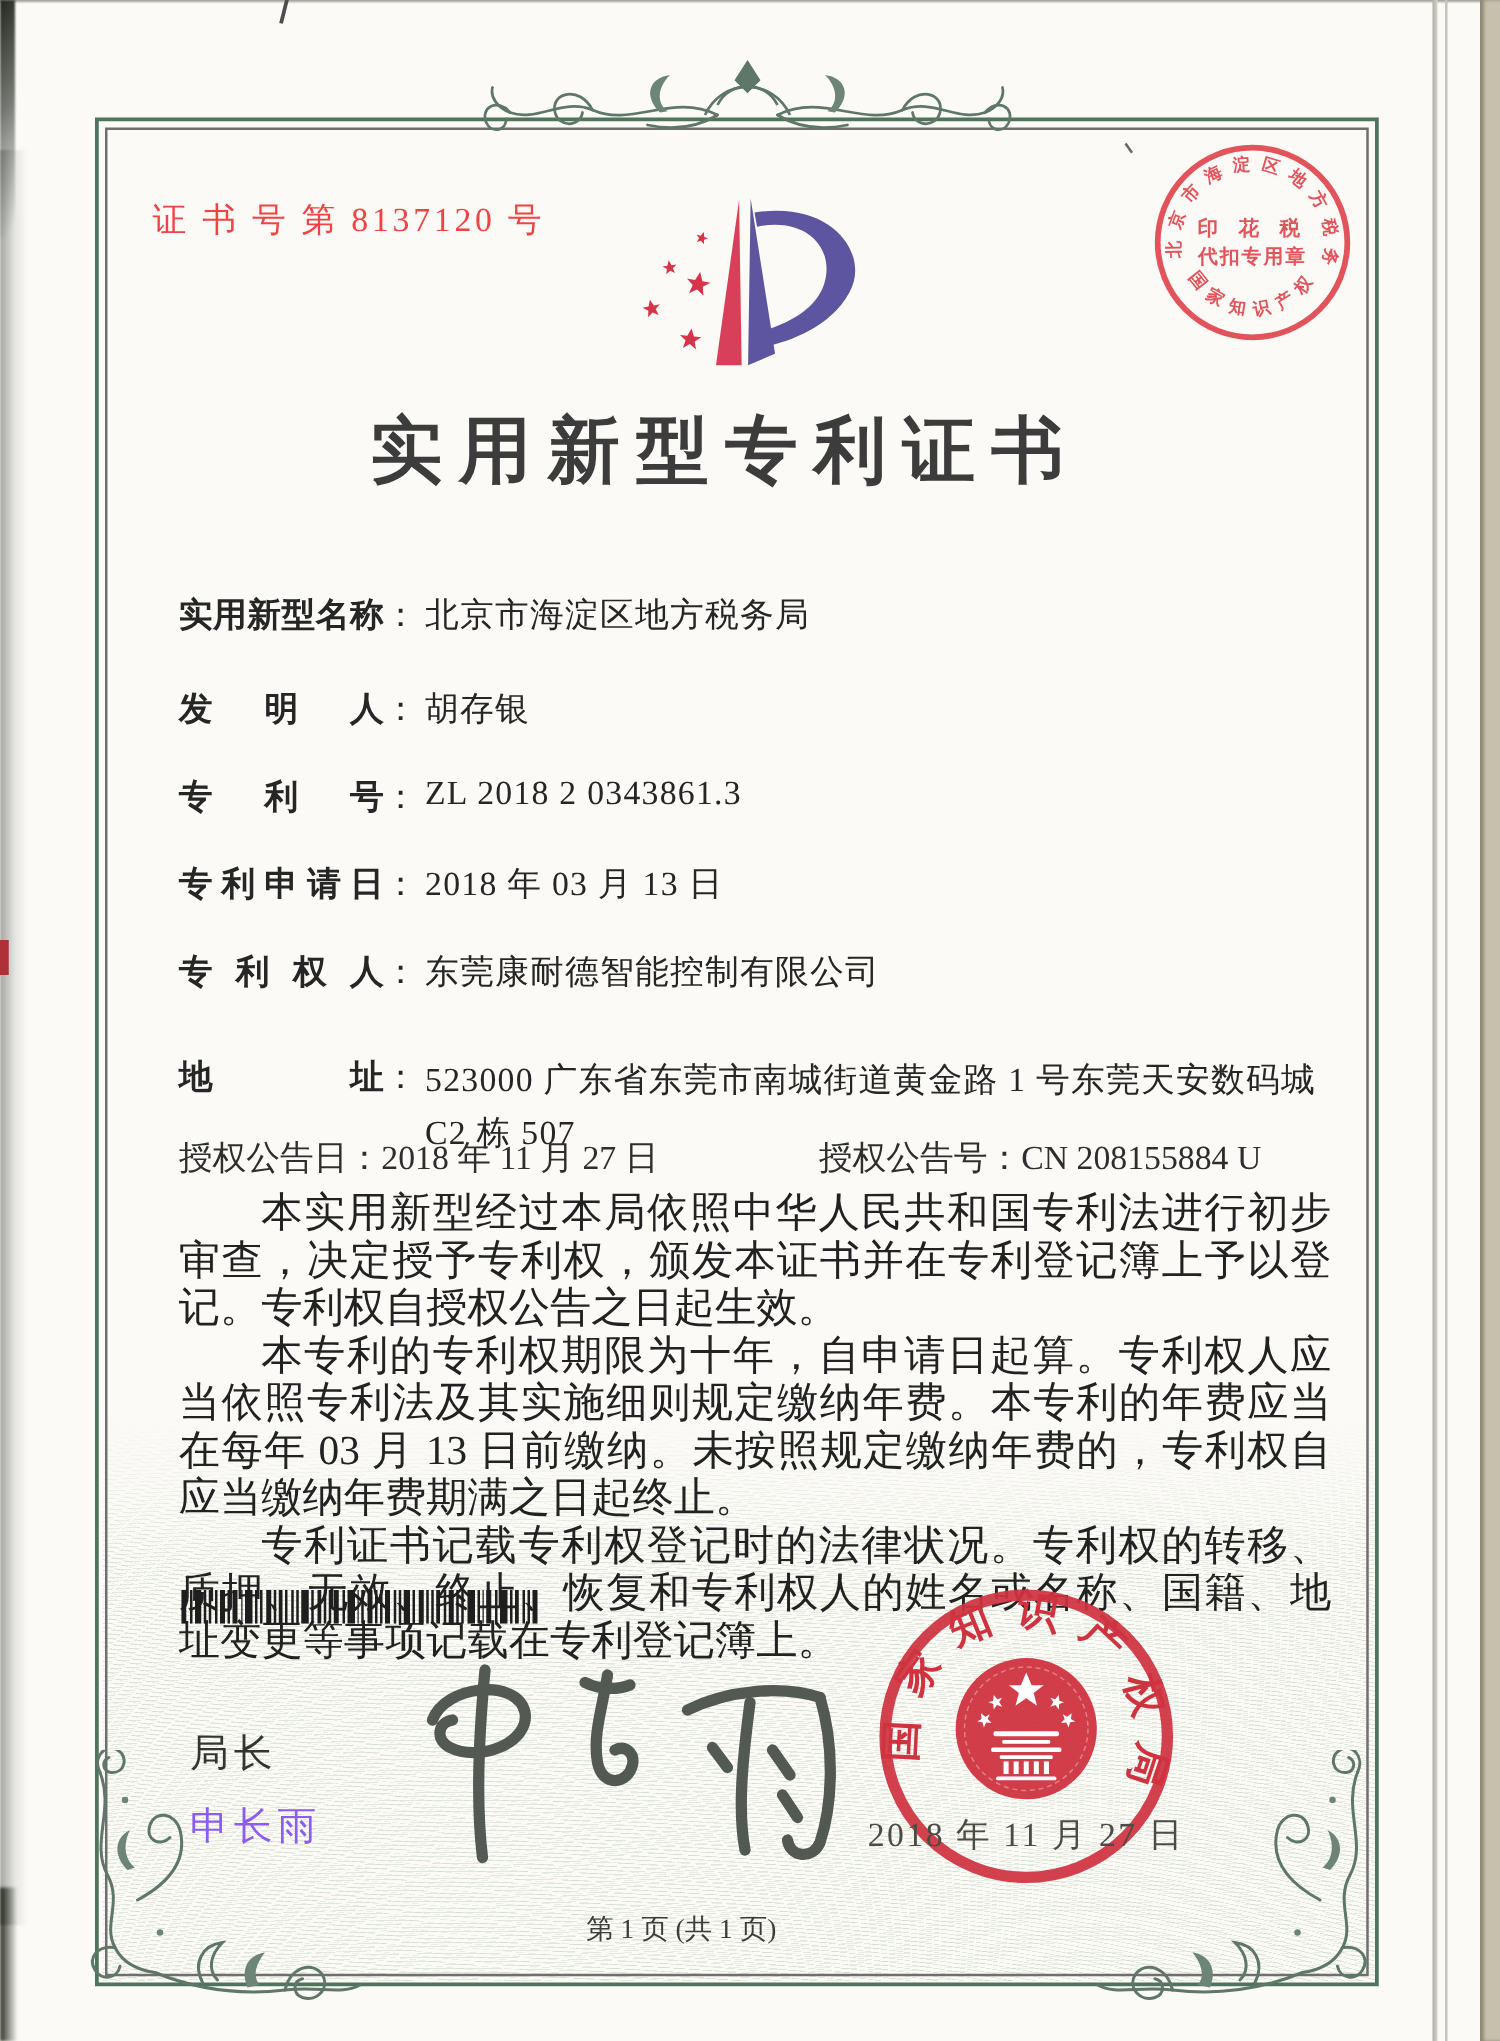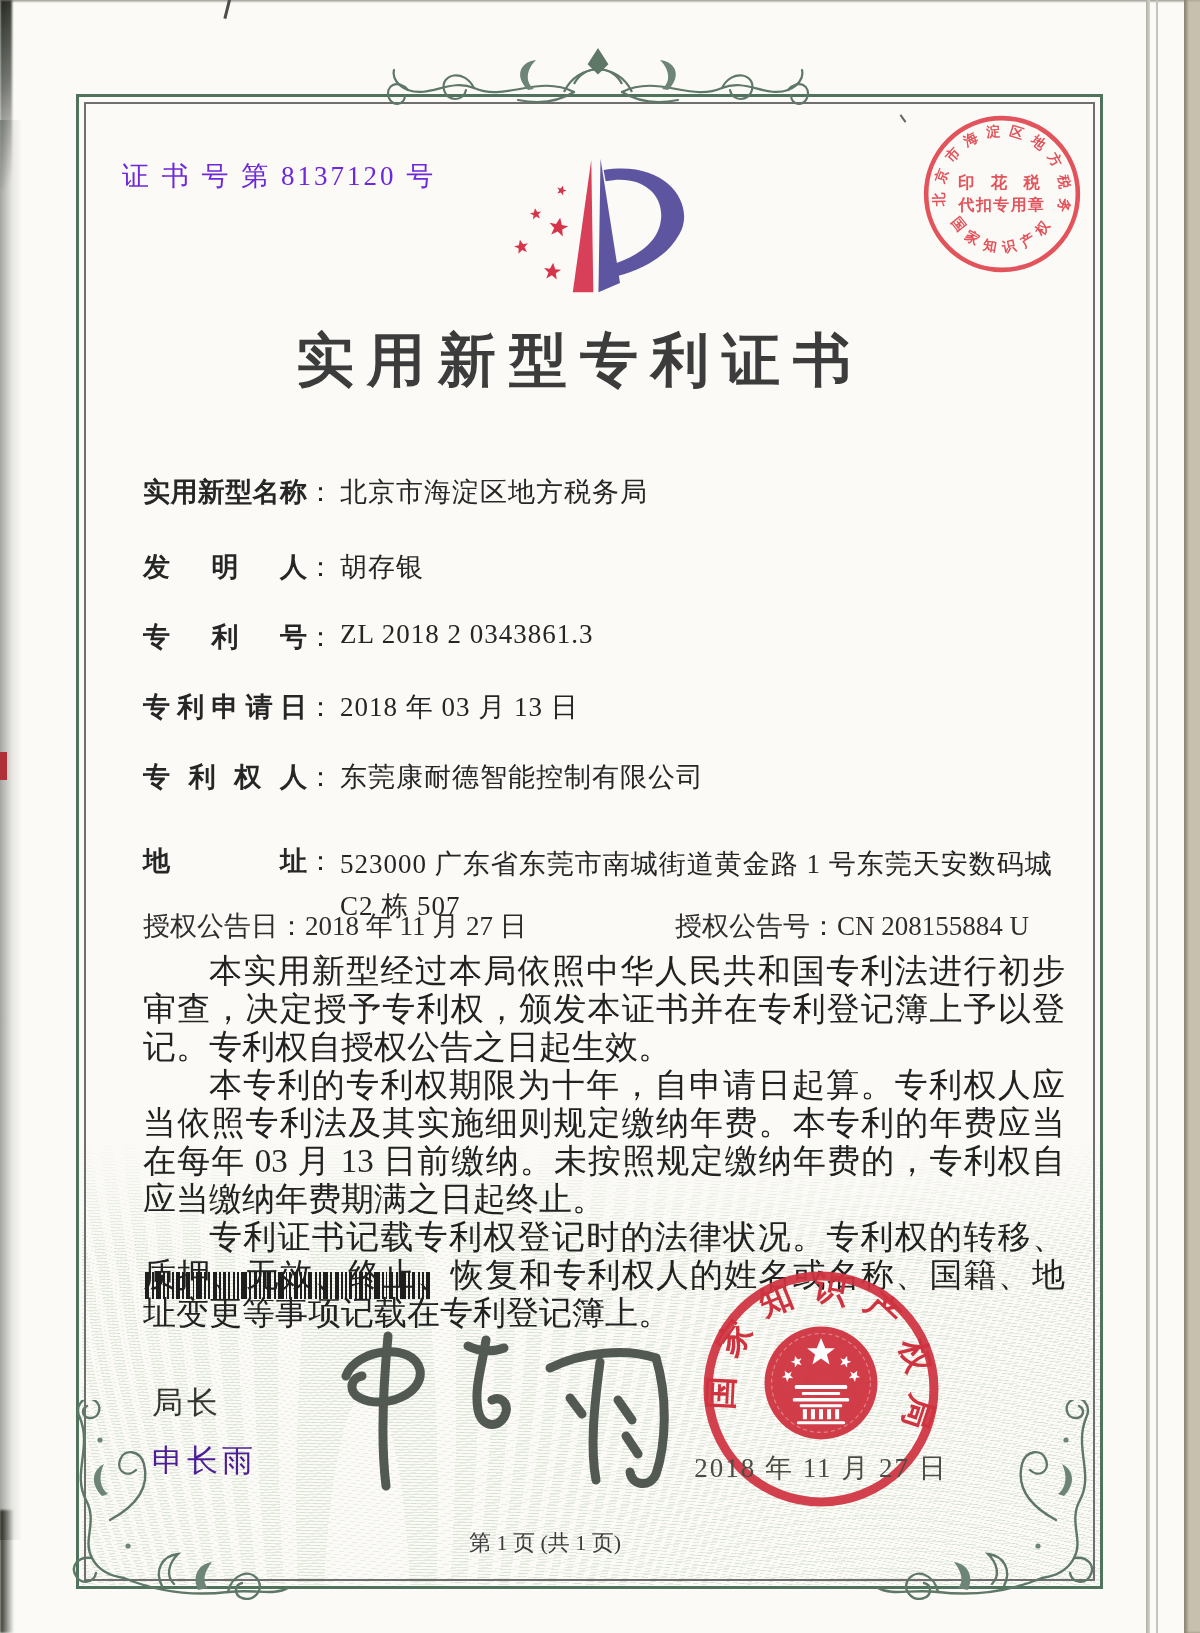--- a/index.html
+++ b/index.html
@@ -30,42 +30,42 @@
             mask:linear-gradient(180deg,transparent 0,#000 26%);}
   
   .frame-outer{position:absolute;left:76px;top:94px;width:1027px;height:1495px;
       border:3px solid #4f735d;box-sizing:border-box;}
   .frame-inner{position:absolute;left:5px;top:5px;right:5px;bottom:5px;border:2px solid #6f6f6f;}
   .flourish{position:absolute;pointer-events:none;}
   .fl-bl{left:66px;top:1400px;}
   .fl-br{left:870px;top:1400px;transform:scaleX(-1);}
   .fl-top{left:378px;top:40px;}
   
-  .cert-no{position:absolute;left:122px;top:158px;font-size:27px;letter-spacing:3px;color:#6d28d9;}
+  .cert-no{position:absolute;left:122px;top:158px;font-size:27px;letter-spacing:3px;color:#ef4444;}
   .logo{position:absolute;left:505px;top:150px;}
   .title{position:absolute;left:180px;top:322px;width:800px;text-align:center;
       font-size:58px;font-weight:bold;letter-spacing:13px;color:#3c3c3c;}
   
   .frow{position:absolute;left:143px;font-size:27px;color:#262626;white-space:nowrap;}
   .flabel{display:inline-block;width:164px;text-align:justify;text-align-last:justify;vertical-align:top;font-weight:bold;}
   .fcolon{display:inline-block;vertical-align:top;margin-right:6px;}
   .fvalue{display:inline-block;vertical-align:top;letter-spacing:1px;}
   .addr{white-space:normal;width:780px;line-height:42px;}
   .grow{position:absolute;left:143px;top:908px;width:930px;font-size:27px;white-space:nowrap;}
-  .gitem2{position:absolute;left:512px;top:0;margin-left:20px;}
+  .gitem2{position:absolute;left:512px;top:0;}
   
   .paras{position:absolute;left:143px;top:952px;width:922px;font-size:33px;line-height:38px;
       text-align:justify;color:#222;}
   .paras p{margin:0;text-indent:2em;}
   
   .barcode{position:absolute;left:145px;top:1272px;width:300px;height:27px;display:flex;align-items:stretch;overflow:hidden;}
   .barcode .bar{background:#1e1e1e;height:100%;flex:none;}
   .signer-title{position:absolute;left:152px;top:1382px;font-size:31px;color:#33352f;
       font-family:"Liberation Sans","DejaVu Sans",sans-serif;letter-spacing:4px;}
-  .signer-name{position:absolute;left:152px;top:1440px;font-size:31px;color:#4c1d95;
+  .signer-name{position:absolute;left:152px;top:1440px;font-size:31px;color:#8b5cf6;
       font-family:"Liberation Sans","DejaVu Sans",sans-serif;letter-spacing:4px;}
   .signature{position:absolute;left:318px;top:1318px;}
   .seal{position:absolute;left:700px;top:1268px;}
   .seal-arc{font-size:33px;font-weight:700;letter-spacing:17px;fill:#cf3340;}
   .seal-date{position:absolute;left:690px;top:1450px;width:262px;text-align:center;
       font-size:27px;color:#4c4c44;letter-spacing:2px;}
   .footer{position:absolute;left:420px;top:1528px;width:250px;text-align:center;font-size:22px;color:#3c3c3c;}
   
   .stamp{position:absolute;left:920px;top:112px;opacity:.92;}
   .stamp-arc{font-size:13.5px;font-weight:700;letter-spacing:8px;fill:#e0454e;}

